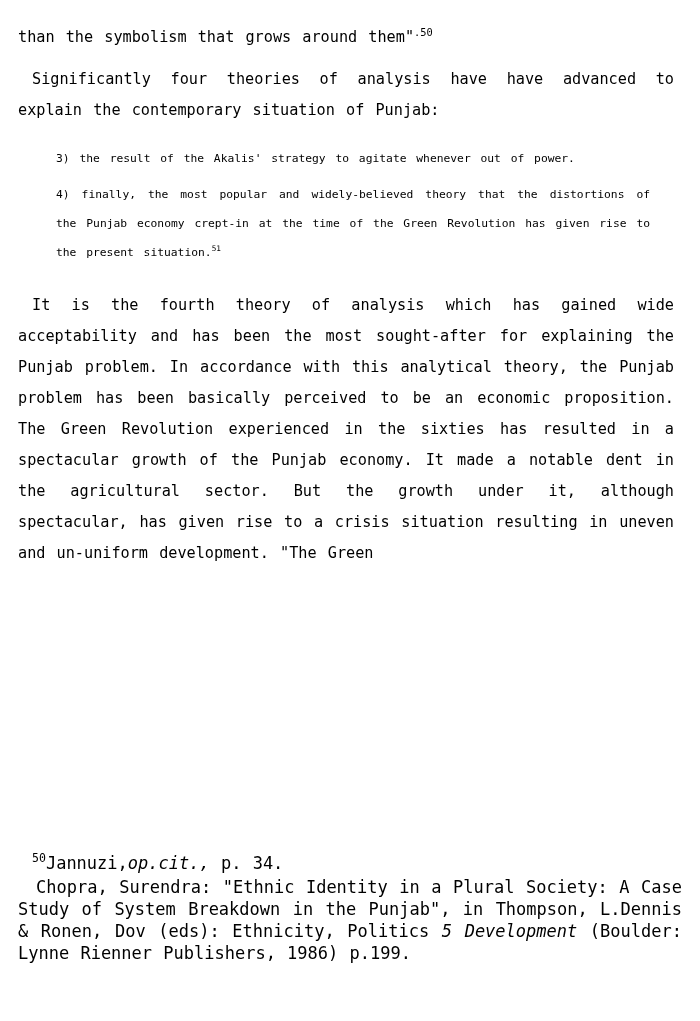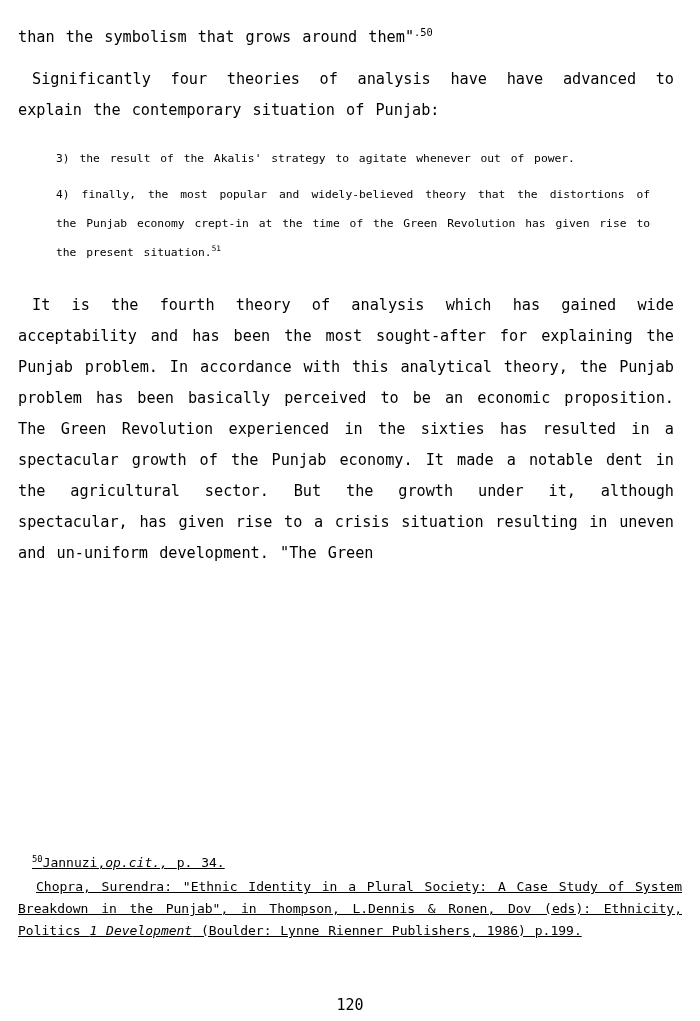--- a/index.html
+++ b/index.html
@@ -64,25 +64,24 @@
   .after-list-gap { height: 16px; }
 
   
   .footnotes {
     position: absolute;
     left: 18px;
     right: 18px;
     top: 852px;
   }
   .fn-line {
-    font-size: 13px;
+    font-size: 17px;
     line-height: 22px;
     text-align: justify;
     word-spacing: 1px;
-    text-decoration: underline;
   }
   .fn-first {
     padding-left: 14px;
     margin-bottom: 2px;
   }
   .fn-block {
     padding-left: 0px;
     text-indent: 18px;
   }
   sup {
@@ -133,19 +132,18 @@
 
   <div class="para first-line-indent">It  is  the  fourth  theory  of  analysis  which  has  gained  wide acceptability  and  has  been  the  most  sought-after  for  explaining the  Punjab  problem.  In  accordance  with  this  analytical  theory, the  Punjab  problem  has  been  basically  perceived  to  be  an  economic proposition.  The  Green  Revolution  experienced  in  the  sixties  has resulted  in  a  spectacular  growth  of  the  Punjab  economy.  It  made  a notable  dent  in  the  agricultural  sector.  But  the  growth  under  it, although  spectacular,  has  given  rise  to  a  crisis  situation resulting  in  uneven  and  un-uniform  development.  "The  Green</div>
 
   <div class="footnotes">
 
     <div class="fn-line fn-first">
       <sup>50</sup><span>Jannuzi,</span><span class="ital">op.cit.,</span> <span>p. 34.</span>
     </div>
 
     <div class="fn-line fn-block">
-      <span>Chopra,  Surendra:  "Ethnic  Identity  in  a  Plural  Society:  A  Case Study  of  System  Breakdown  in  the  Punjab",  in  Thompson,  L.Dennis  &amp; Ronen,   Dov   (eds):   Ethnicity,   Politics </span><span class="ital">1 Development</span><span>  (Boulder: Lynne  Rienner  Publishers,  1986)  p.199.</span>
+      <span>Chopra,  Surendra:  "Ethnic  Identity  in  a  Plural  Society:  A  Case Study  of  System  Breakdown  in  the  Punjab",  in  Thompson,  L.Dennis  &amp; Ronen,   Dov   (eds):   Ethnicity,   Politics </span><span class="ital">5 Development</span><span>  (Boulder: Lynne  Rienner  Publishers,  1986)  p.199.</span>
     </div>
   </div>
 
-  <div class="pageno">120</div>
 
 </div>
 
 </body></html>

